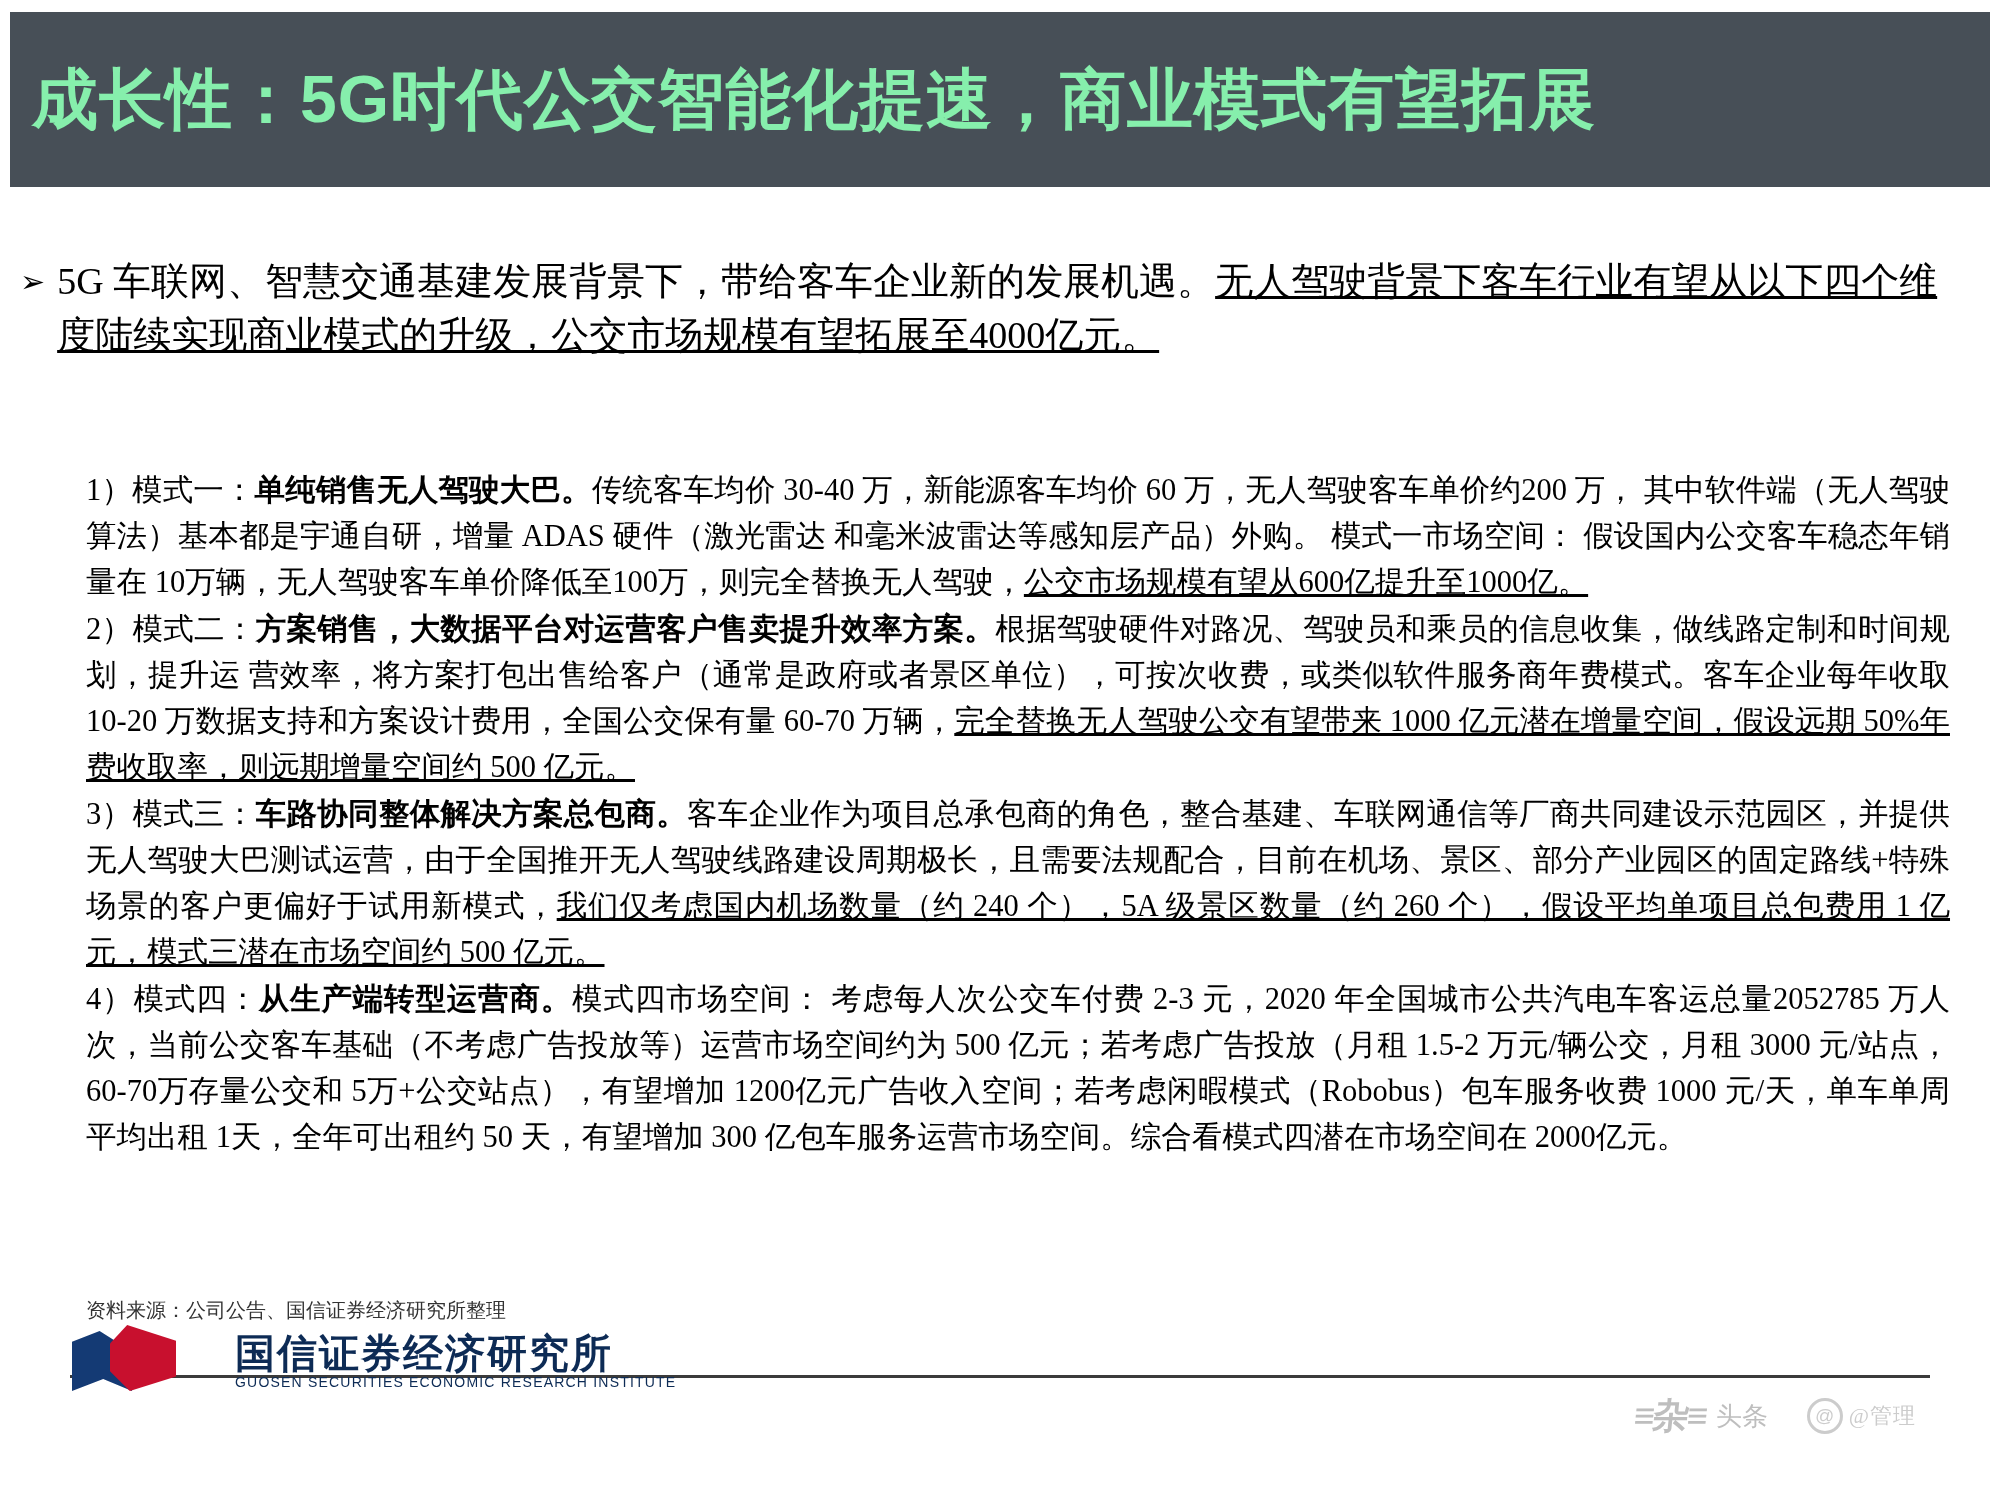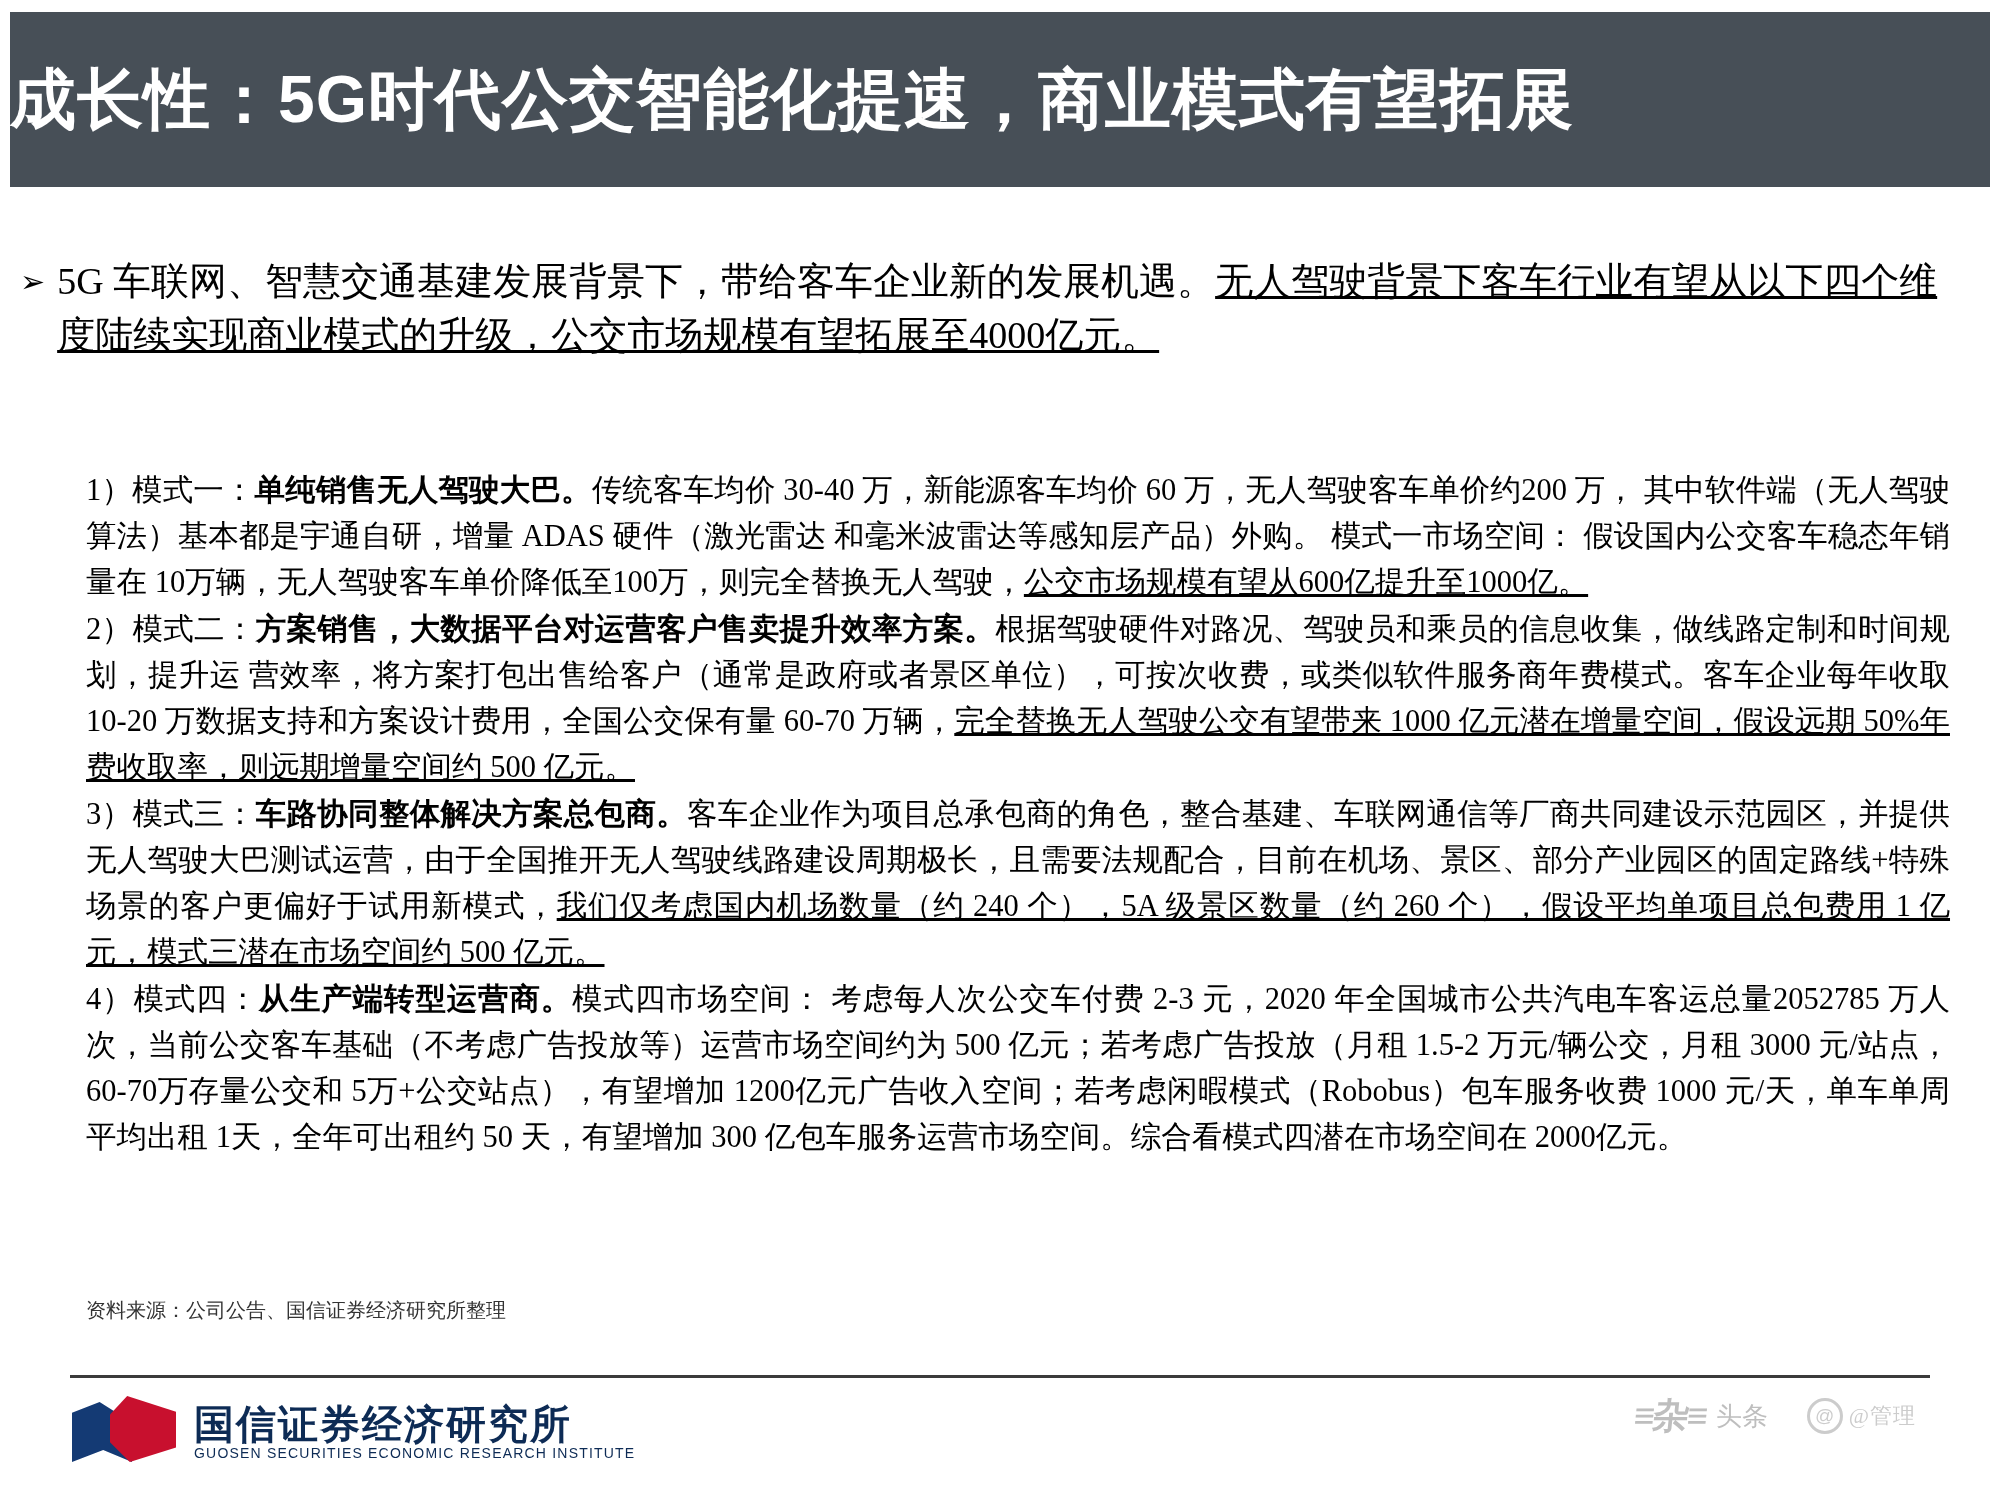--- a/index.html
+++ b/index.html
@@ -26,25 +26,26 @@
     position: absolute;
     left: 10px;
     top: 12px;
     width: 1980px;
     height: 175px;
     background: #474f57;
     display: flex;
     align-items: center;
   }
   .title-text {
-    color: #ffffff;
+    color: #86efac;
     font-family: "Liberation Sans", sans-serif;
     font-size: 66px;
     font-weight: bold;
     letter-spacing: 1px;
+    padding-left: 22px;
     white-space: nowrap;
   }
   
   .lead-wrap {
     position: absolute;
     left: 20px;
     top: 255px;
     width: 1950px;
     display: flex;
     align-items: flex-start;
@@ -104,23 +105,24 @@
     position: absolute;
     left: 70px;
     top: 1375px;
     width: 1860px;
     height: 3px;
     background: #3b3b3b;
   }
   .logo-wrap {
     position: absolute;
     left: 72px;
-    top: 1396px;
-    display: flex;
-    align-items: center;
+    top: 1325px;
+    display: flex;
+    align-items: center;
+    gap: 41px;
   }
   .logo-mark {
     width: 108px;
     height: 72px;
     position: relative;
     margin-right: 14px;
   }
   .logo-mark .blue {
     position: absolute;
     left: 0; top: 6px;

